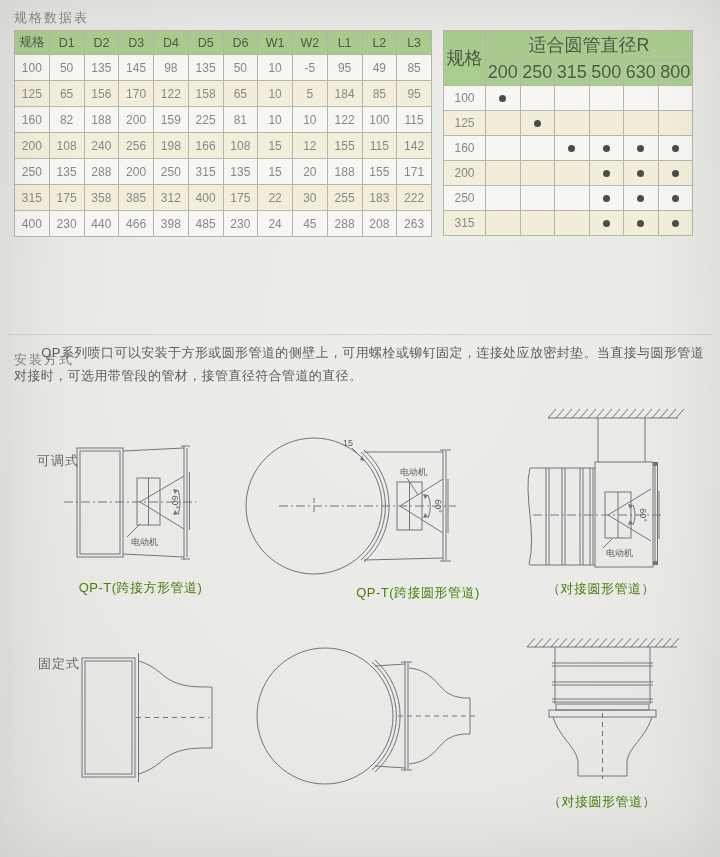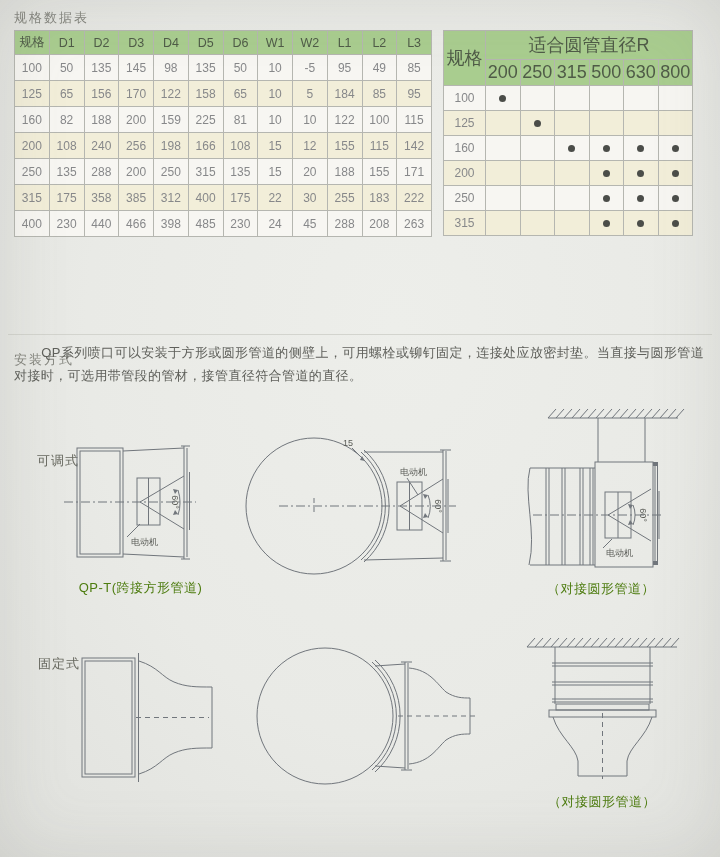--- a/index.html
+++ b/index.html
@@ -306,20 +306,21 @@
     <line x1="400" y1="506" x2="443" y2="533"></line>
     <path d="M428,495 A31,31 0 0 1 428,518"></path>
     <path class="solid" d="M428,495 l-5,-1 2,5 z"></path>
     <path class="solid" d="M428,517 l-5,1 2,-5 z"></path>
     <text x="435" y="506" transform="rotate(90 435 506)" text-anchor="middle" font-size="8">60°</text>
     <line class="dashdot" x1="279" y1="506" x2="456" y2="506"></line>
     <line x1="314" y1="498" x2="314" y2="514" class="dash"></line>
     <text x="400" y="475">电动机</text>
     <line x1="407" y1="478" x2="418" y2="495"></line>
   </svg>
+  <div class="cap cap-d2">QP-T(跨接圆形管道)</div>
 
   <svg class="diag" style="left:495px;top:403px;width:215px;height:180px" viewBox="495 403 215 180">
     <path d="M548 418L556 409M556 418L564 409M564 418L572 409M572 418L580 409M580 418L588 409M588 418L596 409M596 418L604 409M604 418L612 409M612 418L620 409M620 418L628 409M628 418L636 409M636 418L644 409M644 418L652 409M652 418L660 409M660 418L668 409M668 418L676 409M676 418L684 409"></path>
     <line x1="548" y1="418" x2="678" y2="418"></line>
     <line x1="598" y1="418" x2="598" y2="462"></line>
     <line x1="645" y1="418" x2="645" y2="462"></line>
     <rect x="595" y="462" width="58" height="105"></rect>
     <line x1="655" y1="464" x2="655" y2="565"></line>
     <line x1="657.5" y1="465" x2="657.5" y2="564"></line>
     <rect class="solid" x="653" y="462" width="5" height="4"></rect>

